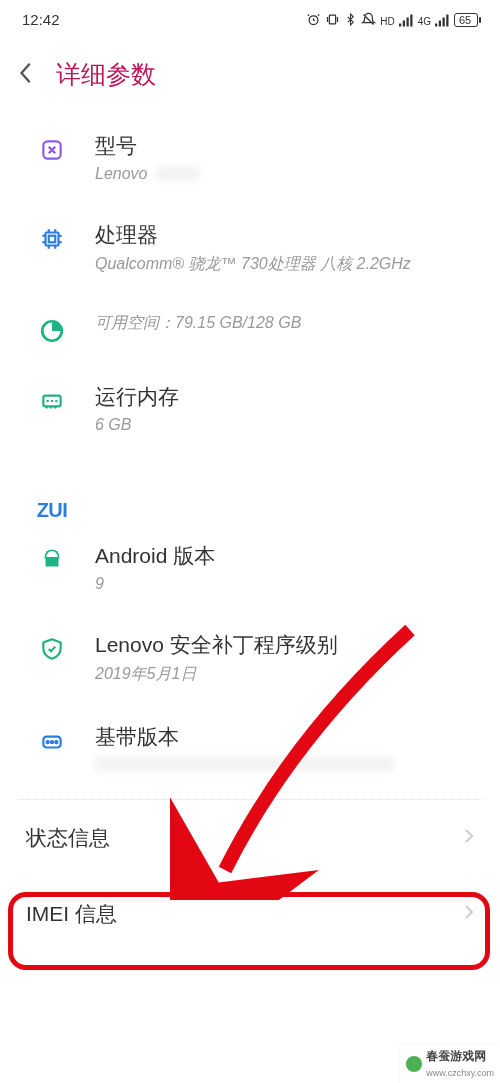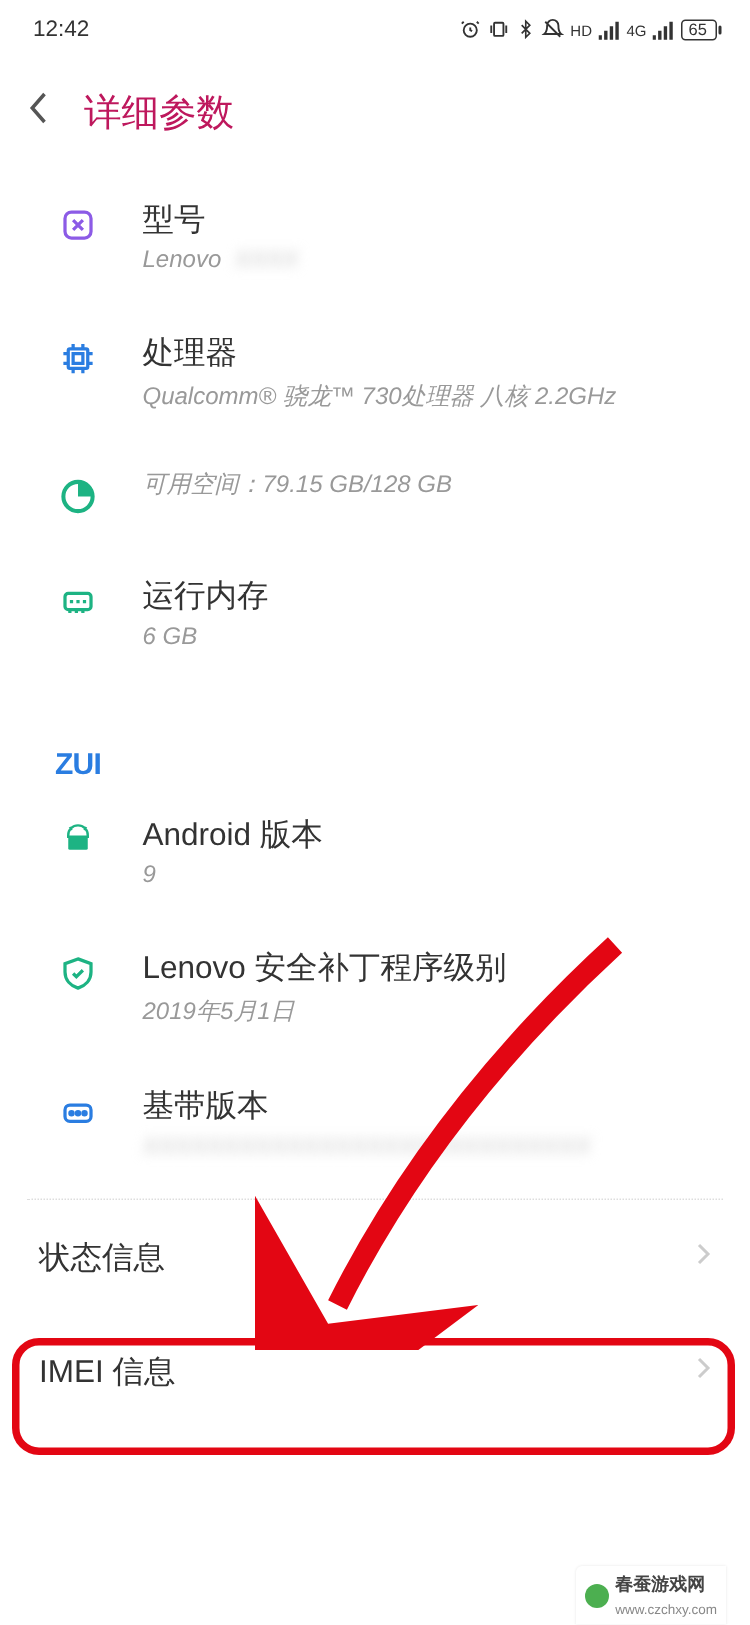--- a/index.html
+++ b/index.html
@@ -109,21 +109,21 @@
       border: 5px solid #e30613;
       border-radius: 18px;
       pointer-events: none;
     }
     .arrow-overlay {
       position: absolute;
       pointer-events: none;
     }
     .watermark {
       position: absolute;
-      right: 16px;
+      right: 0;
       bottom: 0;
       background: #fff;
       padding: 4px 6px;
       font-size: 12px;
       color: #444;
       display: flex;
       align-items: center;
       gap: 4px;
       border-top-left-radius: 4px;
       box-shadow: 0 0 2px rgba(0,0,0,.1);

